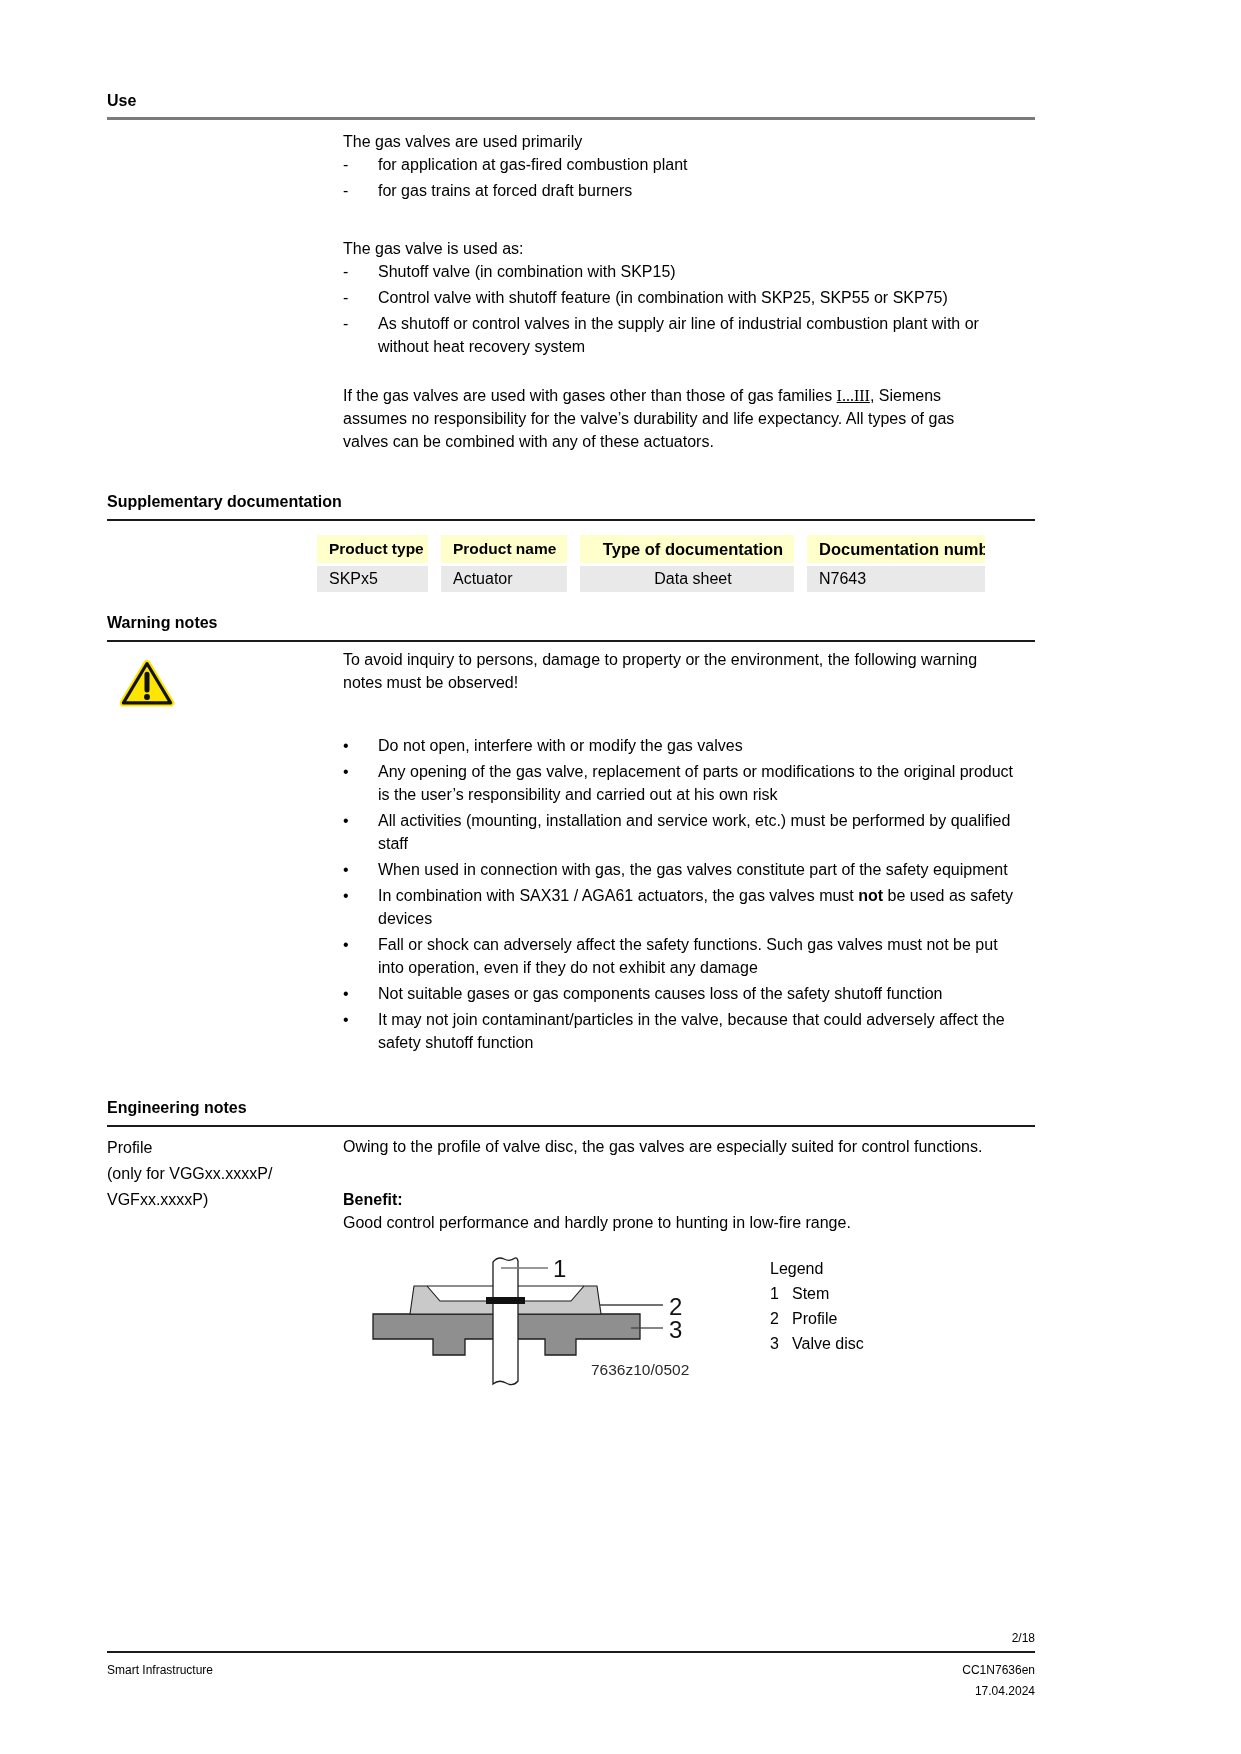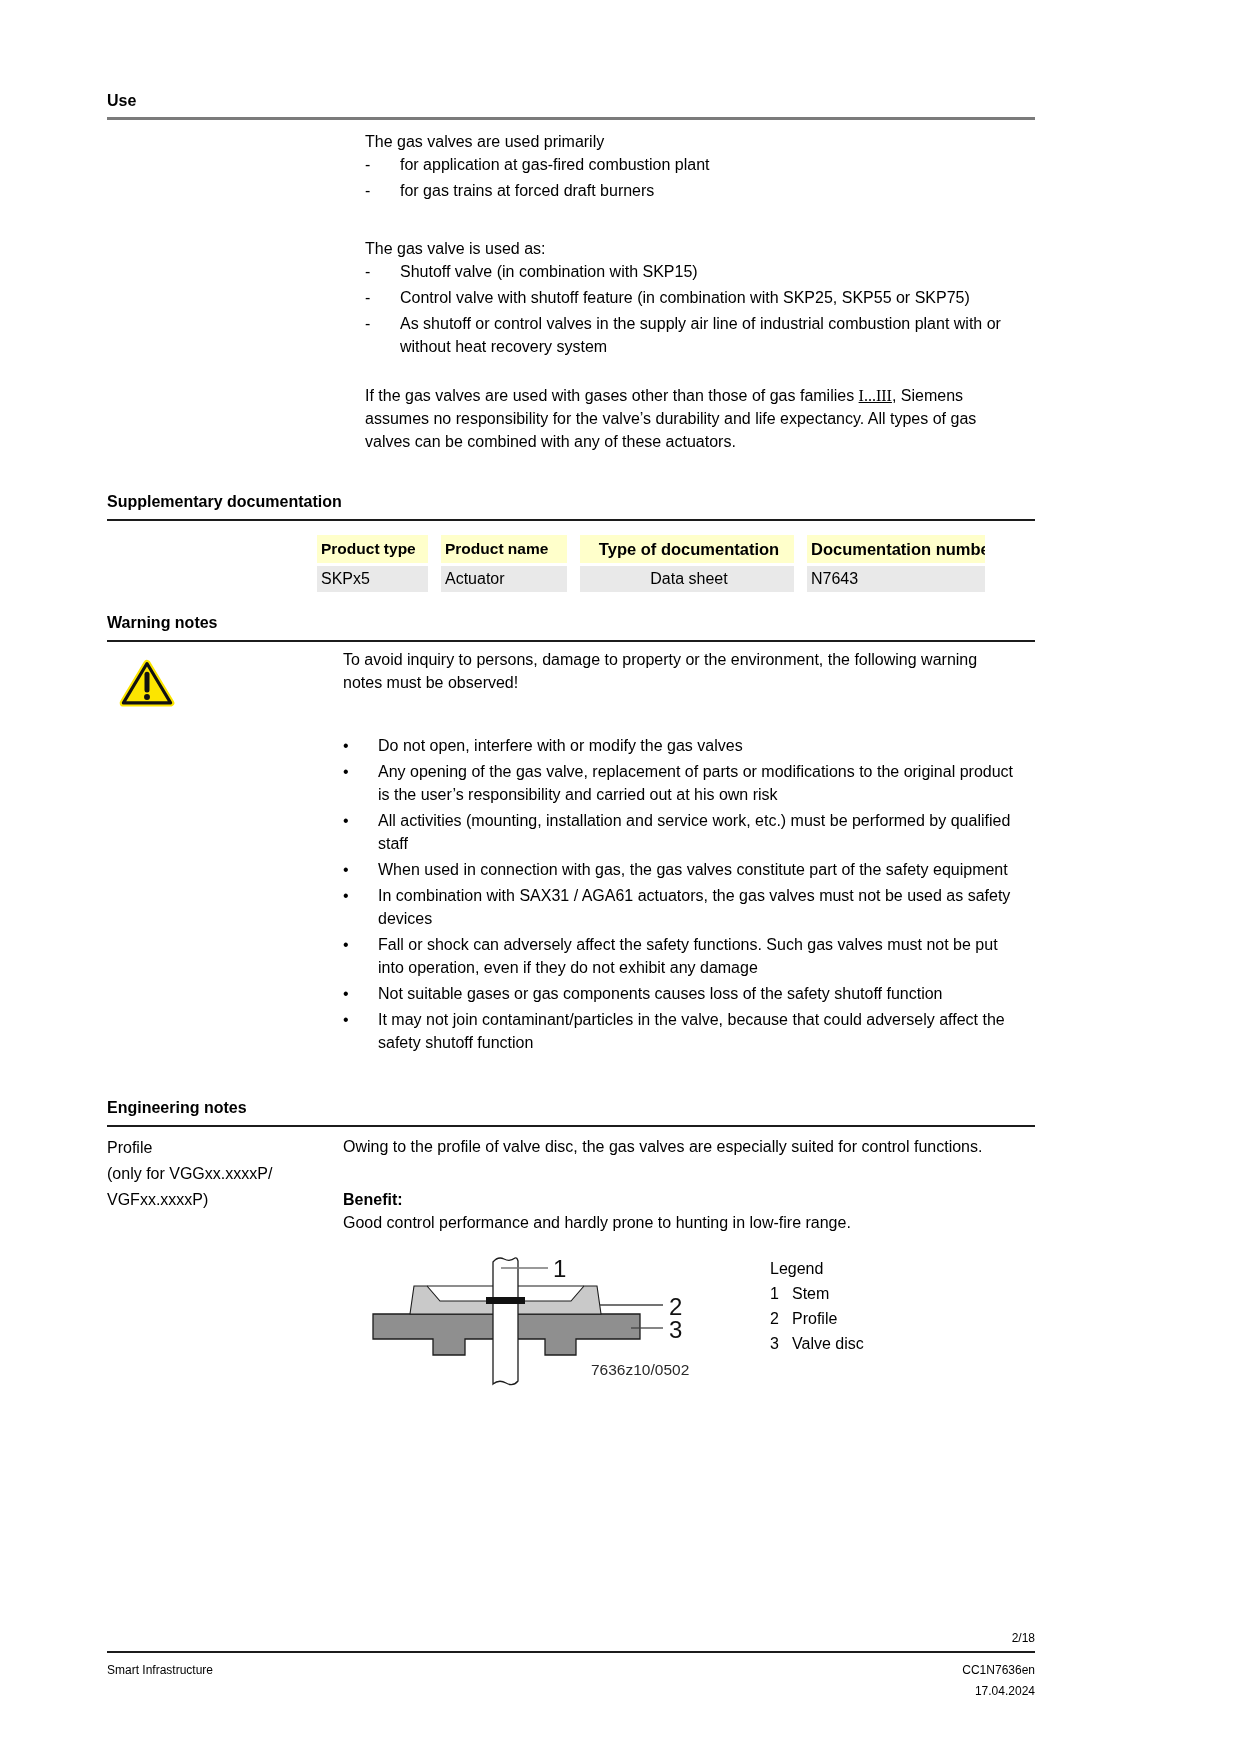--- a/index.html
+++ b/index.html
@@ -14,33 +14,33 @@
   .col-r{flex:1;max-width:692px;}
   p{margin:0;max-width:660px;}
   .gap23{height:23px;}
   .gap32{height:32px;}
   .gap30{height:30px;}
   .gap40{height:40px;}
   .litem{display:flex;margin-bottom:3px;}
   .lmark{flex:0 0 35px;width:35px;}
   .ltext{max-width:640px;}
   .serif{font-family:"Liberation Serif",serif;text-decoration:underline;}
-  b{font-weight:normal;}
+  b{font-weight:bold;}
   
   .doc-table{margin-left:210px;margin-top:14px;}
   .tr{display:flex;}
-  .td{box-sizing:border-box;padding-left:4px;margin-right:13px;background:#E9E9E9;
+  .td{box-sizing:border-box;padding-left:12px;margin-right:13px;background:#E9E9E9;
       height:26px;line-height:26px;font-size:16px;white-space:nowrap;overflow:hidden;}
   .th{background:#FFFFCB;font-weight:bold;height:28px;line-height:28px;}
   .th-row{margin-bottom:3px;}
   .c1{width:111px;}.c2{width:126px;}.c3{width:214px;text-align:center;}.c4{width:178px;margin-right:0;}
   .th.c1,.th.c2{font-size:15.5px;}
   .th.c3,.th.c4{font-size:16.5px;}
   
-  #sec-use .row{margin-top:10px;gap:22px;}
+  #sec-use .row{margin-top:10px;}
   #sec-supp{margin-top:40px;}
   #sec-warn{margin-top:22px;}
   #sec-warn .row{margin-top:6px;}
   #sec-eng{margin-top:42px;}
   #sec-eng .row{margin-top:8px;}
   .warn-icon{margin-top:10px;margin-left:12px;display:block;}
   .eng-label{line-height:26px;}
   .benefit{font-weight:bold;}
   
   .figure-row{display:flex;margin-top:14px;align-items:flex-start;}

